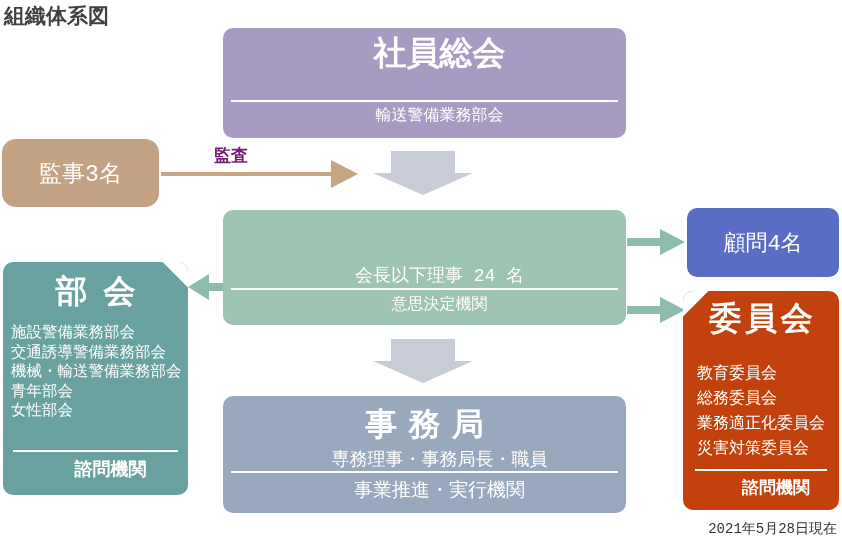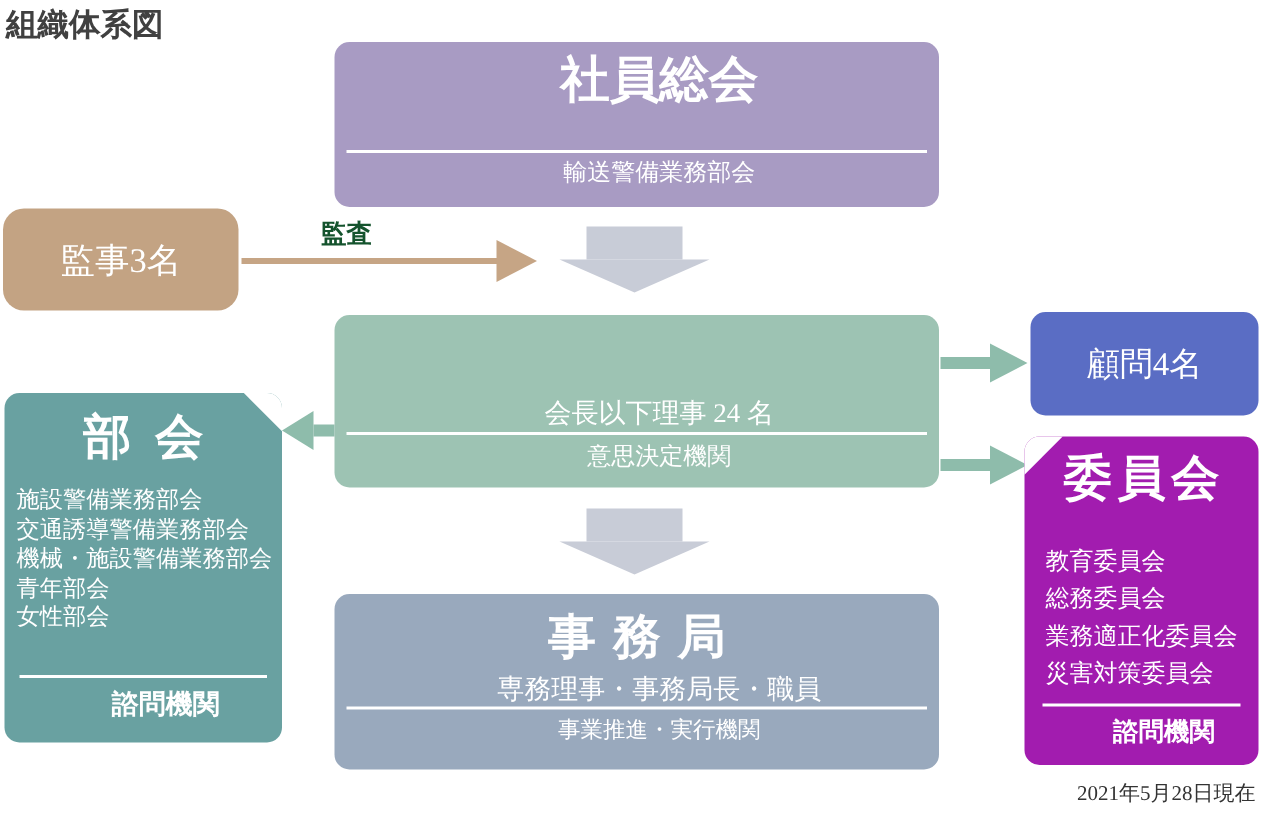--- a/index.html
+++ b/index.html
@@ -1,18 +1,18 @@
 <!DOCTYPE html>
 <html><head>
 <meta charset="utf-8">
 <style>
   html,body{margin:0;padding:0;background:#fff;}
   #canvas{
     position:relative;width:842px;height:549px;background:#ffffff;
-    font-family:Liberation Serif, serif;overflow:hidden;
+    font-family:Liberation Mono, monospace;overflow:hidden;
   }
   .abs{position:absolute;}
   .box{position:absolute;color:#ffffff;box-sizing:border-box;}
   .rounded{border-radius:10px;}
   .ctext{text-align:center;width:100%;position:absolute;left:0;padding-left:15px;}
   .sep{position:absolute;height:2px;background:#ffffff;}
 
   
   #page-title{left:4px;top:2px;font-size:21px;font-weight:bold;color:#404040;}
   #date-note{right:5px;top:520px;font-size:14px;color:#333333;}
@@ -27,31 +27,31 @@
   #board{left:223px;top:210px;width:403px;height:115px;background:#9dc3b3;}
   #board .t{top:8px;font-size:31px;font-weight:bold;letter-spacing:0.4em;padding-left:0.4em;box-sizing:border-box;}
   #board .s{top:53px;font-size:18px;}
   #board .sep{top:78px;left:8px;right:8px;}
   #board .r{top:84px;font-size:16px;}
 
   #secretariat{left:223px;top:396px;width:403px;height:117px;background:#99a9bd;}
   #secretariat .t{top:7px;font-size:32px;font-weight:bold;letter-spacing:0.35em;padding-left:0.35em;box-sizing:border-box;}
   #secretariat .s{top:51px;font-size:18px;}
   #secretariat .sep{top:75px;left:8px;right:8px;}
-  #secretariat .r{top:81px;font-size:15px;}
+  #secretariat .r{top:81px;font-size:19px;}
 
   
   #auditors-box{left:2px;top:139px;width:157px;height:68px;background:#c3a383;border-radius:14px;
     display:flex;align-items:center;justify-content:center;font-size:23px;}
   #advisors-box{left:687px;top:208px;width:152px;height:69px;background:#5a6dc4;
     display:flex;align-items:center;justify-content:center;font-size:22px;}
 
   
   #divisions{left:3px;top:262px;width:185px;height:233px;background:#69a1a1;overflow:hidden;}
-  #committees{left:683px;top:291px;width:156px;height:219px;background:#a21caf;overflow:hidden;}
+  #committees{left:683px;top:291px;width:156px;height:219px;background:#c2410c;overflow:hidden;}
   .bevel{position:absolute;width:36px;height:36px;background:#ffffff;transform:rotate(45deg);}
   .bevel.tr{top:-18px;right:-18px;}
   .bevel.tl{top:-18px;left:-18px;}
 
   #divisions .t{top:8px;font-size:32px;font-weight:bold;letter-spacing:0.5em;padding-left:0.5em;box-sizing:border-box;}
   #divisions .list{position:absolute;left:8px;top:62px;font-size:15.5px;line-height:19.5px;white-space:nowrap;}
   #divisions .sep{top:188px;left:10px;right:10px;}
   #divisions .r{top:195px;font-size:18px;font-weight:bold;}
 
   #committees .t{top:6px;font-size:32px;font-weight:bold;letter-spacing:0.12em;padding-left:0.12em;box-sizing:border-box;}
@@ -76,21 +76,21 @@
   #arrow-committees{left:627px;top:297px;}
   #arrow-divisions{left:188px;top:274px;width:35px;height:26px;position:absolute;}
   #arrow-divisions .head{position:absolute;left:0;top:0;width:0;height:0;
     border-top:13px solid transparent;border-bottom:13px solid transparent;border-right:21px solid #8ebcab;}
   #arrow-divisions .shaft{position:absolute;left:21px;top:9px;width:14px;height:8px;background:#8ebcab;}
 
   
   #audit-line{left:161px;top:172px;width:171px;height:4px;background:#c6a585;}
   #audit-head{left:331px;top:160px;width:0;height:0;
     border-top:14px solid transparent;border-bottom:14px solid transparent;border-left:27px solid #c6a585;}
-  #audit-label{left:214px;top:144px;font-size:17px;font-weight:bold;color:#14532d;}
+  #audit-label{left:214px;top:144px;font-size:17px;font-weight:bold;color:#701a75;}
 </style>
 </head>
 <body>
 
 <div id="canvas">
 
   <div class="abs" id="page-title">組織体系図</div>
 
   <div class="box rounded" id="general-meeting">
     <div class="ctext t">社員総会</div>
@@ -132,21 +132,21 @@
   <div class="box rounded" id="advisors-box">
     <span>顧問4名</span>
   </div>
 
   <div class="box rounded" id="divisions">
     <div class="bevel tr"></div>
     <div class="ctext t">部会</div>
     <div class="list">
       <div>施設警備業務部会</div>
       <div>交通誘導警備業務部会</div>
-      <div>機械・施設警備業務部会</div>
+      <div>機械・輸送警備業務部会</div>
       <div>青年部会</div>
       <div>女性部会</div>
     </div>
     <div class="sep"></div>
     <div class="ctext r">諮問機関</div>
   </div>
 
   <div class="down-arrow" id="flow-arrow-2">
     <div class="shaft"></div>
     <div class="head"></div>

